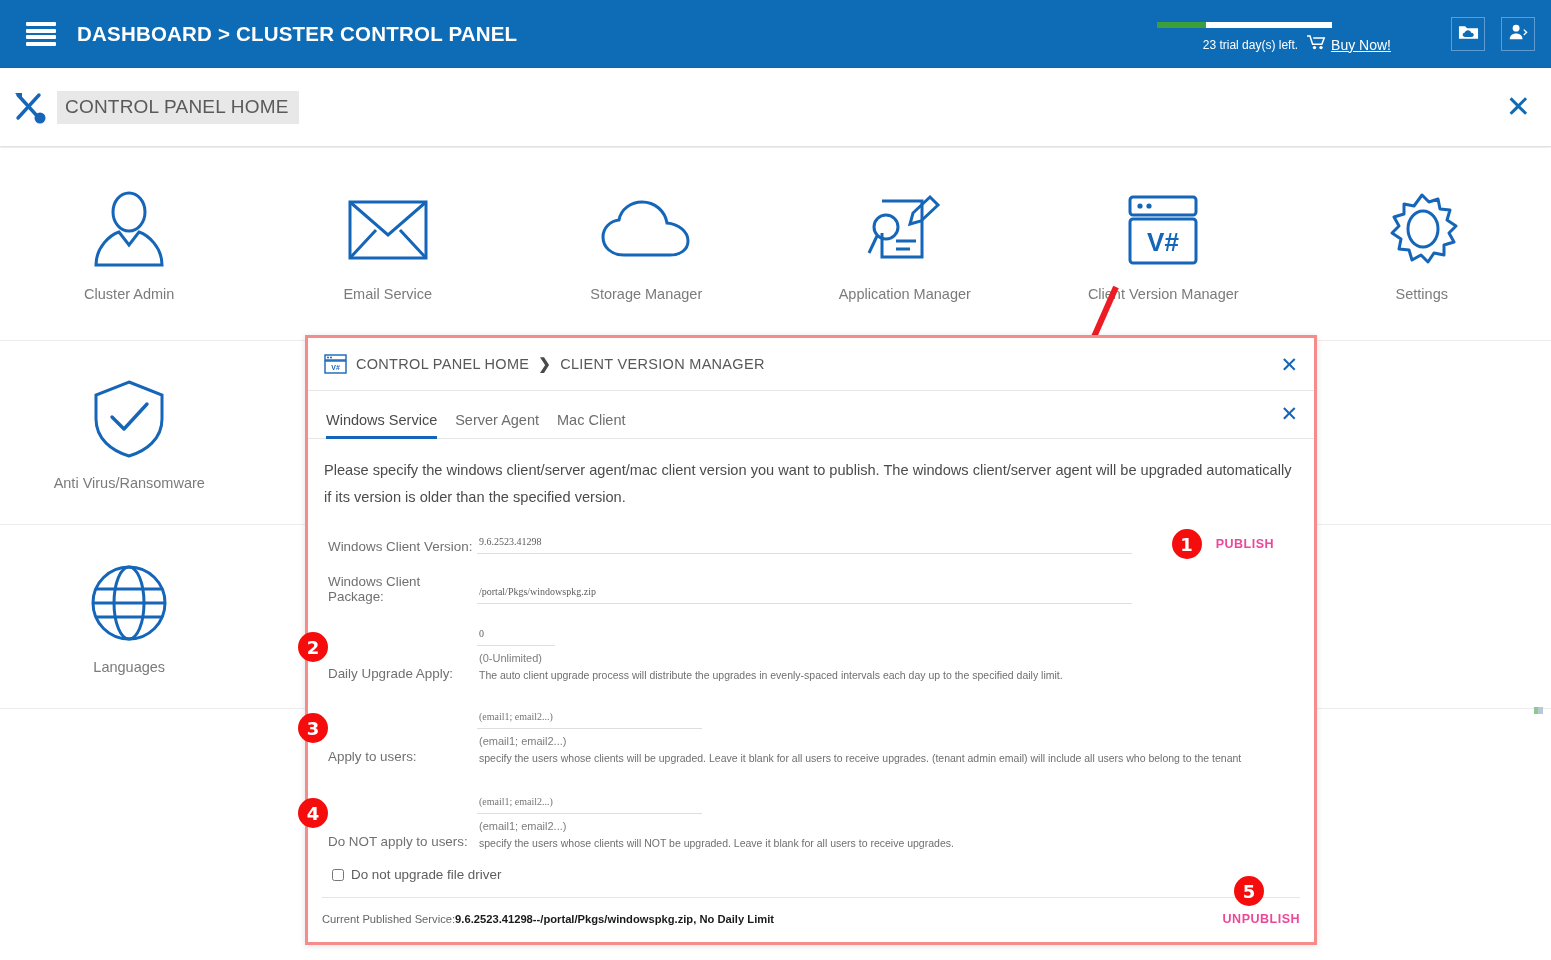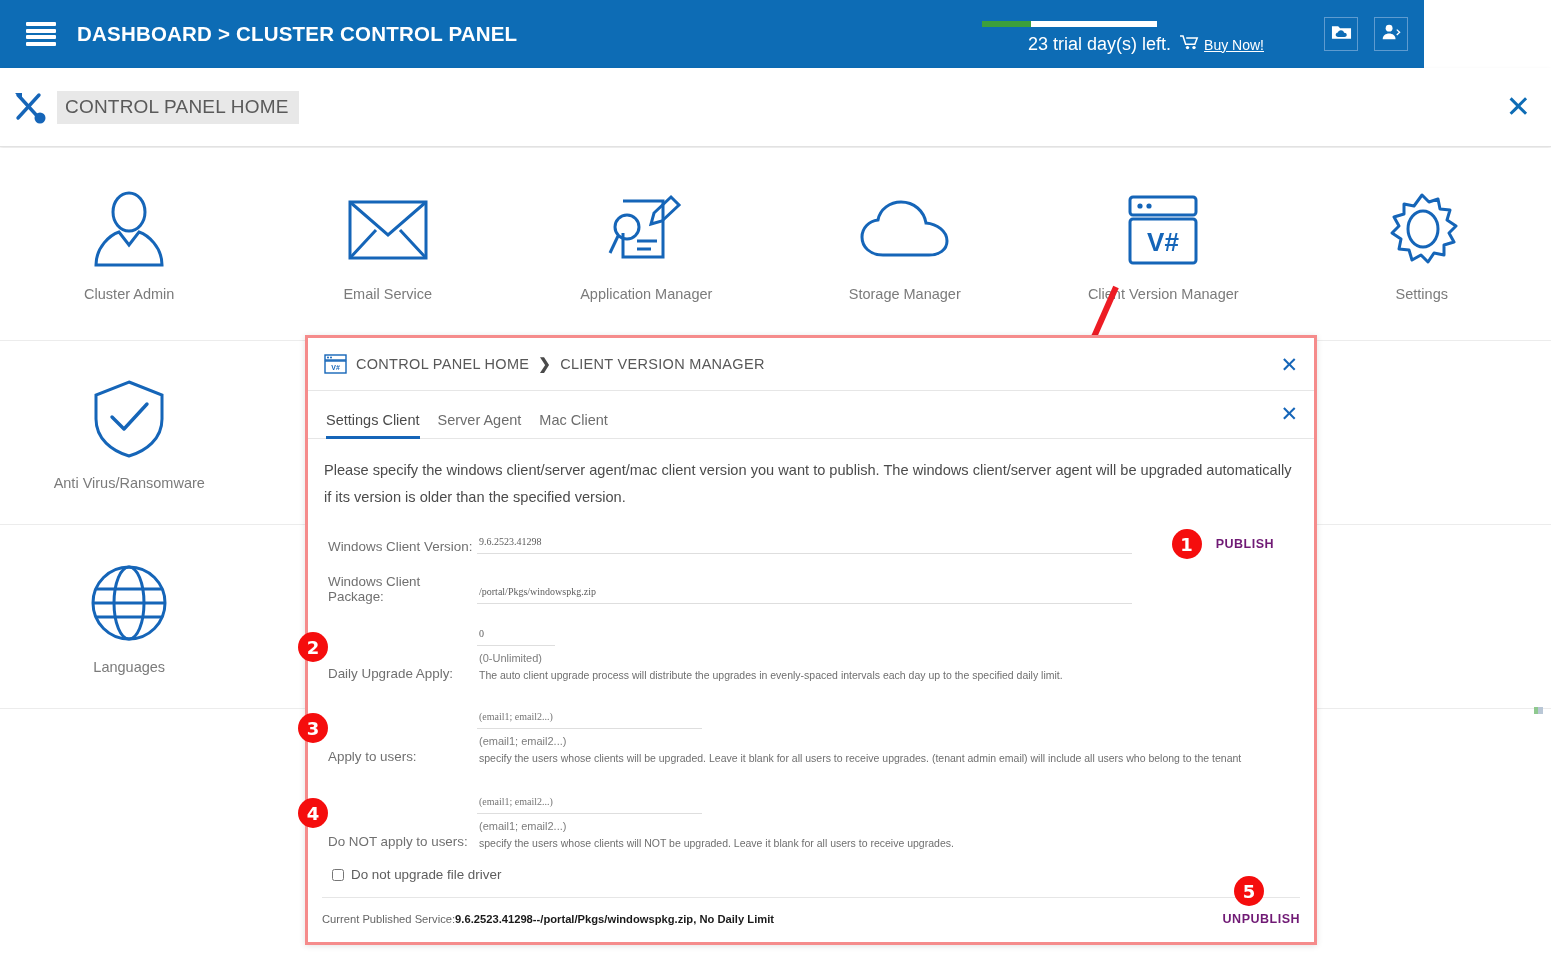--- a/index.html
+++ b/index.html
@@ -6,21 +6,21 @@
   html, body {
     width: 1551px; height: 960px;
     font-family: "Liberation Sans", sans-serif;
     background: #ffffff;
     overflow: hidden;
   }
   #root { position: relative; width: 1551px; height: 960px; }
 
   
   .topbar {
-    position: absolute; left: 0; top: 0; width: 1424px; height: 68px;
+    position: absolute; left: 0; top: 0; width: 1551px; height: 68px;
     background: #0d6cb5;
     display: flex; align-items: center;
   }
   .hamburger {
     margin-left: 26px; width: 30px; height: 24px;
     display: flex; flex-direction: column; justify-content: space-between;
     cursor: pointer;
   }
   .hamburger span { display: block; height: 4px; width: 100%; background: #ffffff; border-radius: 1px; }
   .breadcrumb-top {
@@ -35,21 +35,21 @@
   .trialbox {
     position: relative; display: flex; flex-direction: column;
     align-items: flex-start; margin-right: 60px; padding-top: 8px;
   }
   .trialbar {
     width: 175px; height: 6px; background: #ffffff; margin-bottom: 7px; margin-left: 2px;
     position: relative; overflow: hidden;
   }
   .trialbar i { position: absolute; left: 0; top: 0; height: 100%; width: 28%; background: #3c9f3c; display:block; }
   .trialline { display: flex; align-items: center; white-space: nowrap; }
-  .trialtext { color: #ffffff; font-size: 18px; margin-left: 48px; }
+  .trialtext { color: #ffffff; font-size: 12px; margin-left: 48px; }
   .cart-icon { margin: 0 5px 0 9px; display: inline-block; }
   .buynow { color: #ffffff; font-size: 14px; text-decoration: underline; cursor: pointer; font-weight: 500; }
   .iconbtn {
     width: 34px; height: 34px; border: 1px solid #5e9bd0;
     display: flex; align-items: center; justify-content: center;
     margin-right: 16px; cursor: pointer;
   }
 
   
   .subbar {
@@ -137,21 +137,21 @@
     font-size: 10px; color: #5d5d5d; padding: 0 0 6px 2px;
     outline: none; display: block;
   }
   .hint { font-size: 11px; color: #7d7d7d; margin-top: 6px; padding-left: 2px; }
   .hint2 { font-size: 10.5px; color: #6f6f6f; margin-top: 5px; padding-left: 2px; }
 
   .publishwrap {
     position: absolute; right: 14px; display: flex; align-items: center;
   }
   .action-link {
-    color: #701a75; font-size: 12.5px; letter-spacing: .5px; cursor: pointer; font-weight: 600;
+    color: #ec4899; font-size: 12.5px; letter-spacing: .5px; cursor: pointer; font-weight: 600;
   }
 
   .badge {
     width: 30px; height: 30px; border-radius: 50%; background: #f50d0d;
     color: #ffffff; font-size: 18px; font-weight: bold;
     display: flex; align-items: center; justify-content: center;
     font-family: "DejaVu Sans", sans-serif;
   }
   .badge-abs { position: absolute; z-index: 40; }
 
@@ -258,40 +258,40 @@
             <rect x="3" y="3" width="76" height="56" fill="none" stroke="#1565b8" stroke-width="3"></rect>
             <path d="M3 3 L41 36 L79 3" fill="none" stroke="#1565b8" stroke-width="3"></path>
             <path d="M3 59 L29 31 M79 59 L53 31" fill="none" stroke="#1565b8" stroke-width="3"></path>
           </svg>
         </div>
         <div class="caption">Email Service</div>
       </div>
 
       <div class="tile">
         <div class="glyph">
+          <svg width="92" height="62" viewBox="0 0 92 62">
+            <path d="M24 56 C11 56 3 48 3 38 C3 29 10 22 19 21 C21 10 31 3 42 3 C55 3 65 12 67 24 C78 25 88 32 88 42 C88 51 80 56 70 56 Z" fill="none" stroke="#1565b8" stroke-width="3"></path>
+          </svg>
+        </div>
+        <div class="caption">Storage Manager</div>
+      </div>
+
+      <div class="tile">
+        <div class="glyph">
           <svg width="82" height="74" viewBox="0 0 82 74">
             <g fill="none" stroke="#1565b8" stroke-width="3">
               <path d="M18 8 H58 V64 H18 V40"></path>
               <circle cx="22" cy="34" r="12"></circle>
               <path d="M13 43 L5 60"></path>
               <path d="M32 48 H52 M32 56 H46"></path>
               <path d="M49 20 L66 4 L74 12 L57 28 L46 31 Z"></path>
             </g>
           </svg>
         </div>
         <div class="caption">Application Manager</div>
-      </div>
-
-      <div class="tile">
-        <div class="glyph">
-          <svg width="92" height="62" viewBox="0 0 92 62">
-            <path d="M24 56 C11 56 3 48 3 38 C3 29 10 22 19 21 C21 10 31 3 42 3 C55 3 65 12 67 24 C78 25 88 32 88 42 C88 51 80 56 70 56 Z" fill="none" stroke="#1565b8" stroke-width="3"></path>
-          </svg>
-        </div>
-        <div class="caption">Storage Manager</div>
       </div>
 
       <div class="tile">
         <div class="glyph">
           <svg width="82" height="74" viewBox="0 0 82 74">
             <g fill="none" stroke="#1565b8" stroke-width="3">
               <rect x="8" y="4" width="66" height="18" rx="3"></rect>
               <rect x="8" y="26" width="66" height="44" rx="3"></rect>
             </g>
             <circle cx="18" cy="13" r="2.6" fill="#1565b8"></circle>
@@ -399,21 +399,21 @@
       </span>
       <span class="dlg-bc">
         <span>CONTROL PANEL HOME</span>
         <span class="sep">❯</span>
         <span>CLIENT VERSION MANAGER</span>
       </span>
       <span class="dlg-x">✕</span>
     </div>
 
     <div class="dlg-tabs">
-      <div class="tab active">Settings Client</div>
+      <div class="tab active">Windows Service</div>
       <div class="tab">Server Agent</div>
       <div class="tab">Mac Client</div>
       <span class="dlg-x" style="top:22px;">✕</span>
     </div>
 
     <div class="dlg-body">
 
       <div class="intro">Please specify the windows client/server agent/mac client version you want to publish. The windows client/server agent will be upgraded automatically if its version is older than the specified version.</div>
 
       <div class="frow" style="margin-top:24px;">

